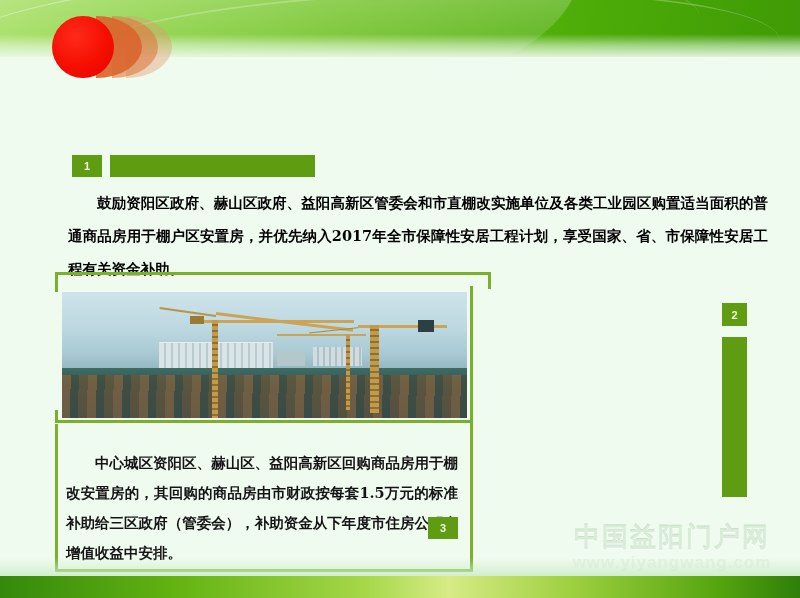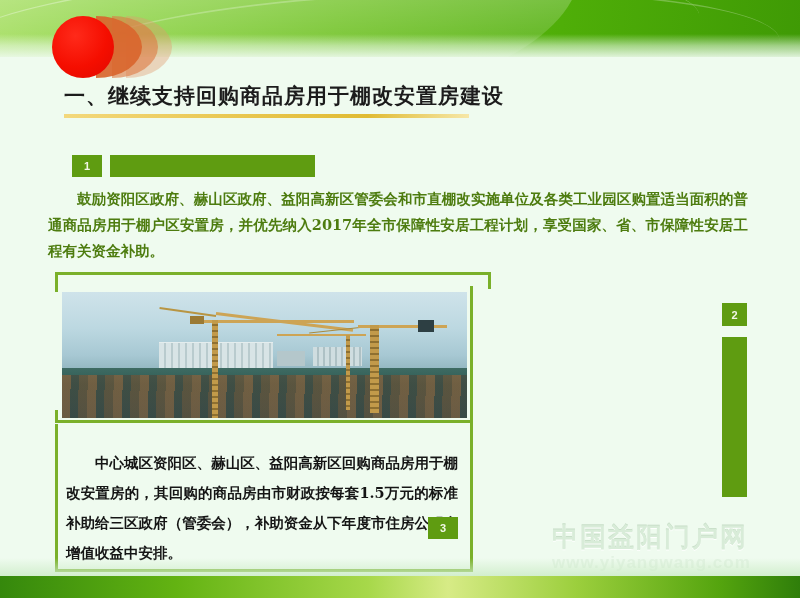--- a/index.html
+++ b/index.html
@@ -60,24 +60,24 @@
   
   #b1-badge{
     position:absolute;left:72px;top:155px;width:30px;height:22px;
     background:#5f9c11;color:#f2f7e6;font-size:11px;font-weight:bold;
     display:flex;align-items:center;justify-content:center;
     font-family:"Liberation Sans",sans-serif;
   }
   #b1-bar{position:absolute;left:110px;top:155px;width:205px;height:22px;background:#5f9c11;}
 
   #p1{
-    position:absolute;left:48px;top:186px;width:700px;
-    font-family:"DejaVu Serif","Liberation Serif",serif;
-    font-size:14.5px;font-weight:bold;color:#4d7c0f;
-    line-height:26px;text-align:justify;text-indent:2em;
+    position:absolute;left:68px;top:186px;width:700px;
+    font-family:"DejaVu Serif","Liberation Serif",serif;
+    font-size:14.5px;font-weight:bold;color:#000000;
+    line-height:33px;text-align:justify;text-indent:2em;
   }
 
   
   .frame{position:absolute;pointer-events:none;}
   #frame-top{left:55px;top:272px;width:430px;height:14px;
     border-left:3px solid #7ab02a;border-top:3px solid #7ab02a;border-right:3px solid #7ab02a;}
   #frame-left{left:55px;top:272px;width:3px;height:20px;background:#7ab02a;}
   #frame-mid{left:55px;top:420px;width:415px;height:3px;background:#7ab02a;}
   #frame-midl{left:55px;top:410px;width:3px;height:13px;background:#7ab02a;}
   #frame-bot{left:55px;top:424px;width:3px;height:148px;background:#7ab02a;}
@@ -142,21 +142,21 @@
   }
   #b2-badge{
     position:absolute;left:722px;top:303px;width:25px;height:23px;
     background:#5f9c11;color:#f2f7e6;font-size:11px;font-weight:bold;
     display:flex;align-items:center;justify-content:center;
     font-family:"Liberation Sans",sans-serif;
   }
   #b2-bar{position:absolute;left:722px;top:337px;width:25px;height:160px;background:#5f9c11;}
 
   
-  #wm{position:absolute;left:552px;top:520px;width:240px;}
+  #wm{position:absolute;left:552px;top:520px;width:240px;text-align:center;}
   #wm-text{
     font-family:"DejaVu Serif","Liberation Serif",serif;
     font-size:26px;font-weight:bold;color:#d8ecd8;letter-spacing:2px;
     text-shadow:0 1px 0 rgba(255,255,255,.9),0 -1px 0 rgba(170,200,170,.55);
   }
   #wm-url{
     margin-top:-2px;
     font-family:"Liberation Sans",sans-serif;
     font-size:17px;font-weight:bold;color:#e2f2e2;letter-spacing:1px;
   }
@@ -184,24 +184,20 @@
     <div id="header-fade"></div>
   </div>
 
   <div id="logo">
     <div class="cres cr3"></div>
     <div class="cres cr2"></div>
     <div class="cres cr1"></div>
     <div id="logo-dot"></div>
   </div>
 
-  <div id="title-wrap">
-    <div id="title">一、继续支持回购商品房用于棚改安置房建设</div>
-    <div id="title-rule"></div>
-  </div>
 
   <div id="b1-badge">1</div>
   <div id="b1-bar"></div>
   <div id="p1">鼓励资阳区政府、赫山区政府、益阳高新区管委会和市直棚改实施单位及各类工业园区购置适当面积的普通商品房用于棚户区安置房，并优先纳入2017年全市保障性安居工程计划，享受国家、省、市保障性安居工程有关资金补助。</div>
 
   <div class="frame" id="frame-top"></div>
   <div class="frame" id="frame-left"></div>
   <div class="frame" id="frame-midl"></div>
   <div class="frame" id="frame-mid"></div>
   <div class="frame" id="frame-bot"></div>

